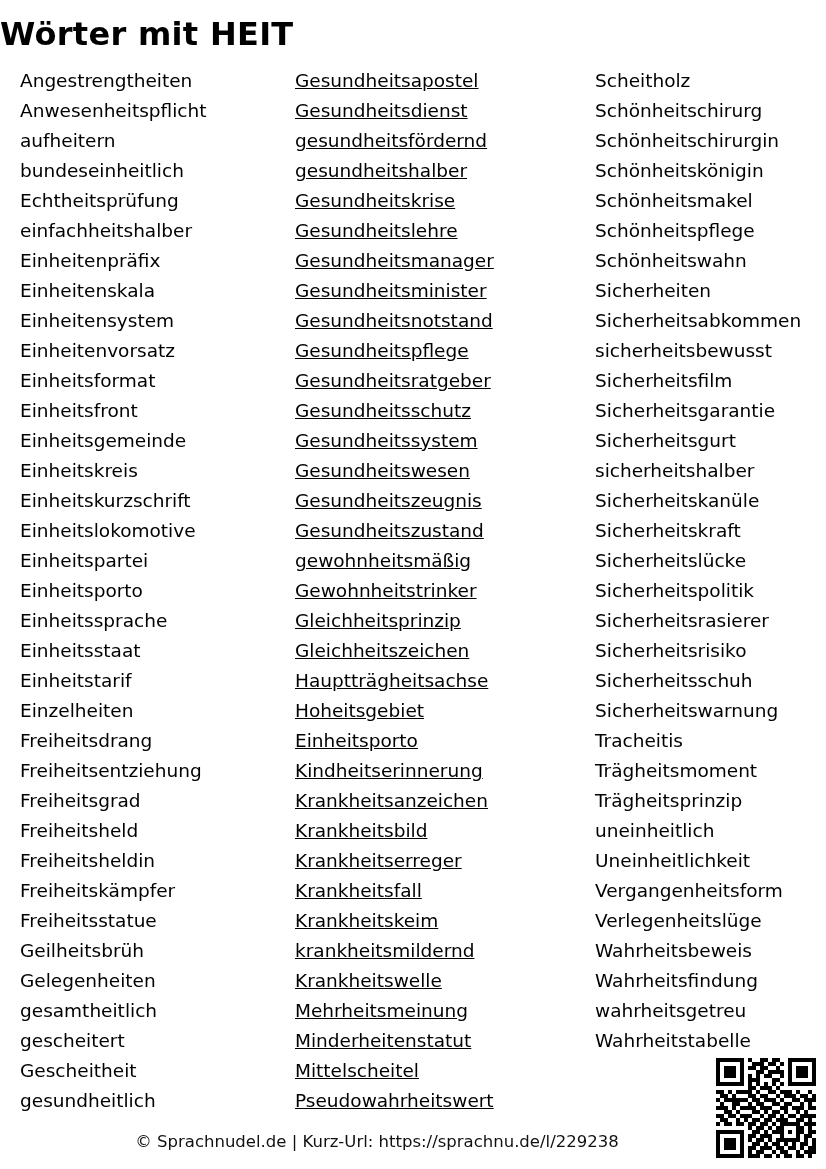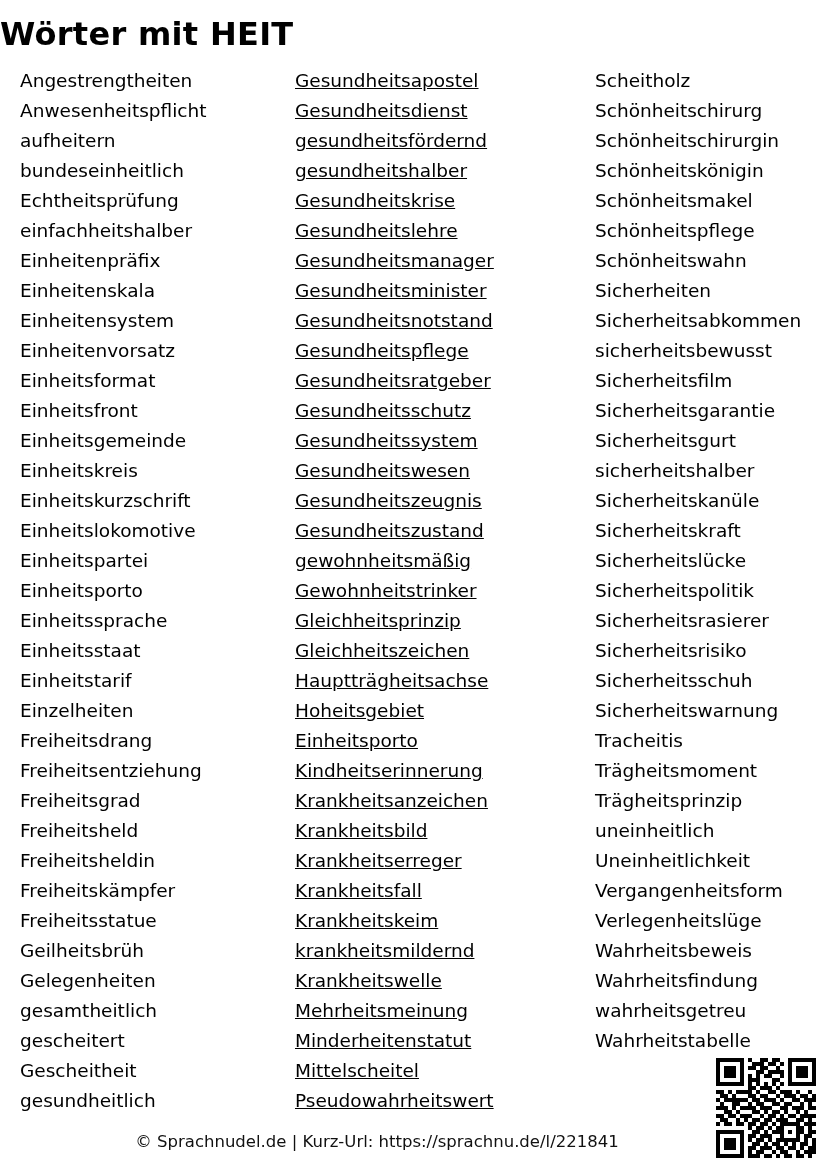--- a/index.html
+++ b/index.html
@@ -751,13 +751,13 @@
     <span class="b"></span>
     <span class="b"></span>
     <span></span>
     <span class="b"></span>
     <span class="b"></span>
     <span></span>
     <span class="b"></span>
     <span></span>
   </div>
 
-<div class="footer">© Sprachnudel.de | Kurz-Url: https://sprachnu.de/l/221841</div>
+<div class="footer">© Sprachnudel.de | Kurz-Url: https://sprachnu.de/l/229238</div>
 
 </body></html>

